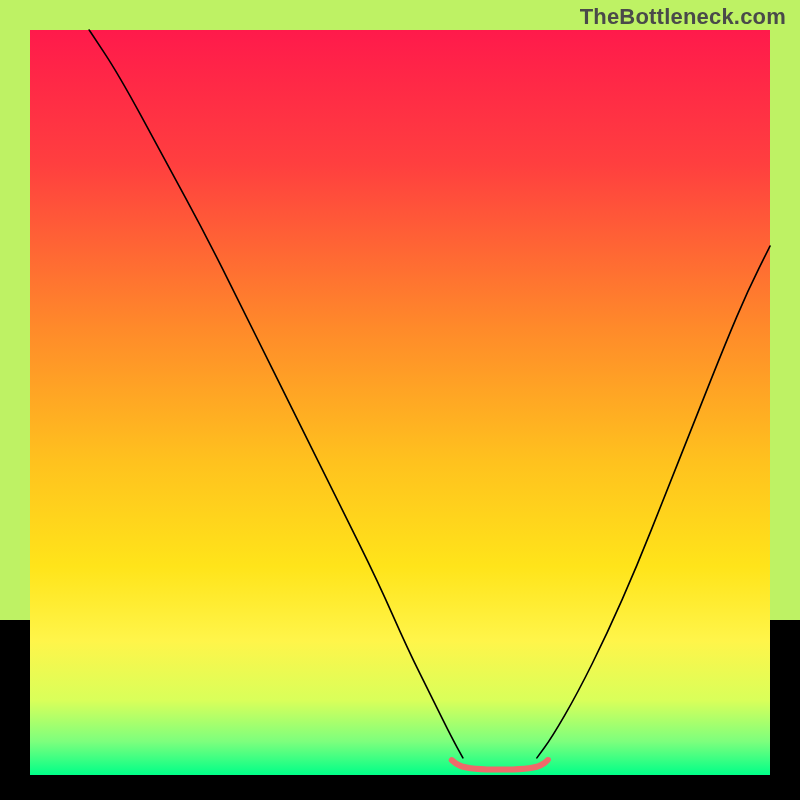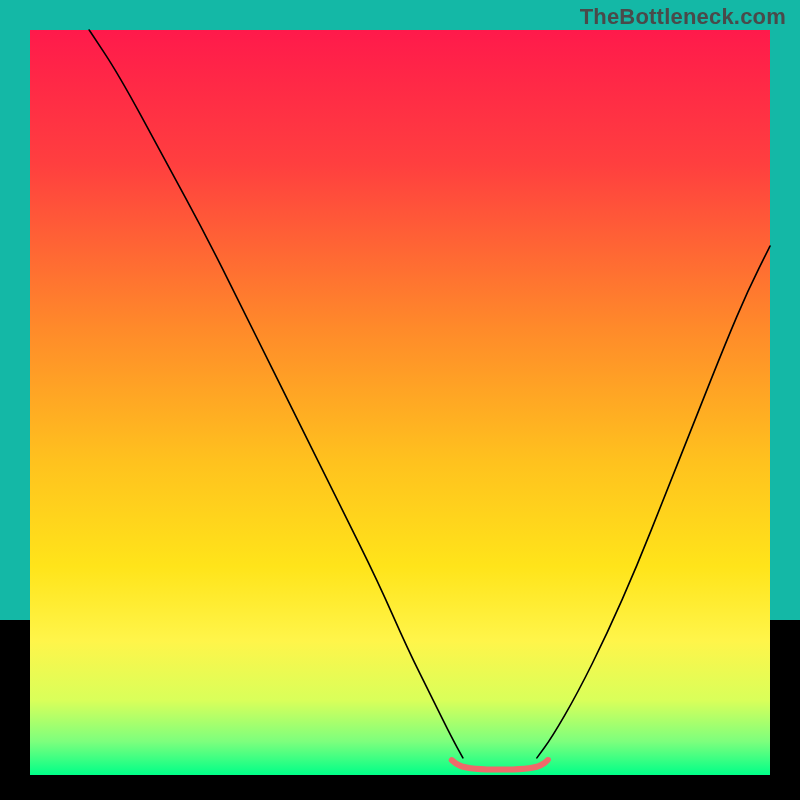--- a/index.html
+++ b/index.html
@@ -8,21 +8,21 @@
     width: 800px;
     height: 800px;
     background: #000;
     font-family: Arial, Helvetica, sans-serif;
     overflow: hidden;
   }
   .frame {
     position: relative;
     width: 800px;
     height: 620px;
-    background: #14b8a6;
+    background: #bef264;
   }
   .watermark {
     position: absolute;
     top: 4px;
     right: 14px;
     color: #4a4a4a;
     font-size: 22px;
     font-weight: 600;
     letter-spacing: 0.2px;
     z-index: 5;

